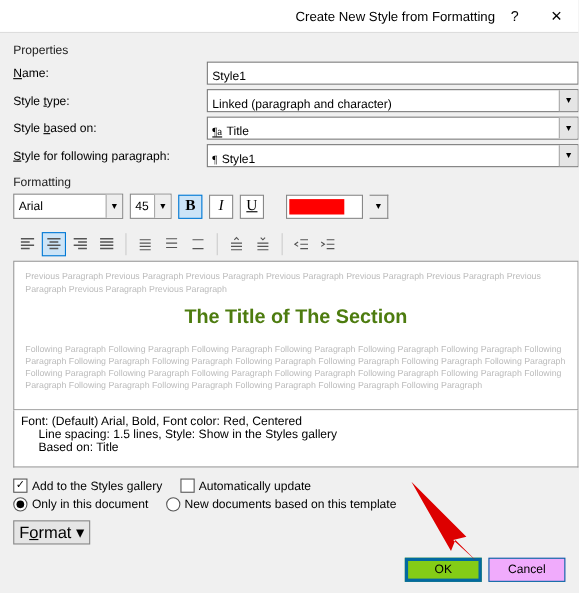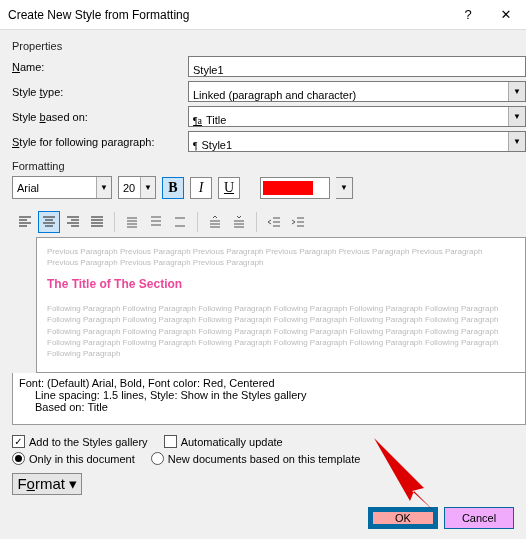--- a/index.html
+++ b/index.html
@@ -12,20 +12,21 @@
     overflow: hidden;
     position: relative;
   }
   .titlebar {
     background: #fff;
     height: 30px;
     display: flex;
     align-items: center;
     padding: 0 0 0 8px;
     border-bottom: 1px solid #ddd;
+    text-align: right;
   }
   .titlebar-title { flex: 1; font-size: 12px; }
   .titlebar-btn {
     width: 40px;
     height: 28px;
     display: flex;
     align-items: center;
     justify-content: center;
     font-size: 13px;
   }
@@ -82,28 +83,28 @@
   .tb-divider { width:1px; height:20px; background:#ccc; margin: 0 4px; }
   .preview-box {
     border: 1px solid #999;
     background: #fff;
     height: 136px;
     padding: 8px 10px 4px 10px;
     overflow: hidden;
     font-size: 8px;
     color: #bbb;
     line-height: 1.4;
-    margin-left: 24px;
   }
   .preview-before { white-space: normal; }
   .preview-title {
-    color: #ec4899;
+    color: #4d7c0f;
     font-weight: bold;
     font-family: Arial, sans-serif;
-    font-size: 12px;
+    font-size: 18px;
+    text-align: center;
     margin: 8px 0 10px 0;
   }
   .preview-after { white-space: normal; }
   .summary-box {
     border: 1px solid #999;
     border-top: none;
     background: #fff;
     padding: 4px 6px;
     font-size: 11px;
     height: 52px;
@@ -129,21 +130,21 @@
     right: 12px; bottom: 10px;
     display:flex; gap:6px;
   }
   .btn {
     width: 70px; height:22px;
     border:1px solid #0369a1;
     background:#f0abfc;
     display:flex;align-items:center;justify-content:center;
     font-size:11px;
   }
-  .btn.primary { background:#fca5a5; border:5px solid #0369a1;}
+  .btn.primary { background:#84cc16; border:3px solid #0369a1;}
   .arrow {
     position:absolute;
     right: 82px; bottom: 26px;
     width: 80px; height: 80px;
     pointer-events:none;
   }
   svg.icon-svg { width:16px; height:16px; }
   .lines-svg line { stroke:#555; stroke-width:1; }
   .align-svg line { stroke:#555; stroke-width:1.4; }
 </style>
@@ -187,21 +188,21 @@
   </div>
 
   <div class="section-label">Formatting</div>
 
   <div class="toolbar">
     <div class="tb-select font">
       <span>Arial</span>
       <div class="dd-btn">▼</div>
     </div>
     <div class="tb-select size">
-      <span>20</span>
+      <span>45</span>
       <div class="dd-btn">▼</div>
     </div>
     <div class="tb-btn bordered active" style="font-weight:bold;">B</div>
     <div class="tb-btn bordered" style="font-style:italic;">I</div>
     <div class="tb-btn bordered" style="text-decoration:underline;">U</div>
     <div style="width:8px"></div>
     <div class="color-box">
       <div class="color-swatch"></div>
     </div>
     <div class="color-dd">▼</div>

